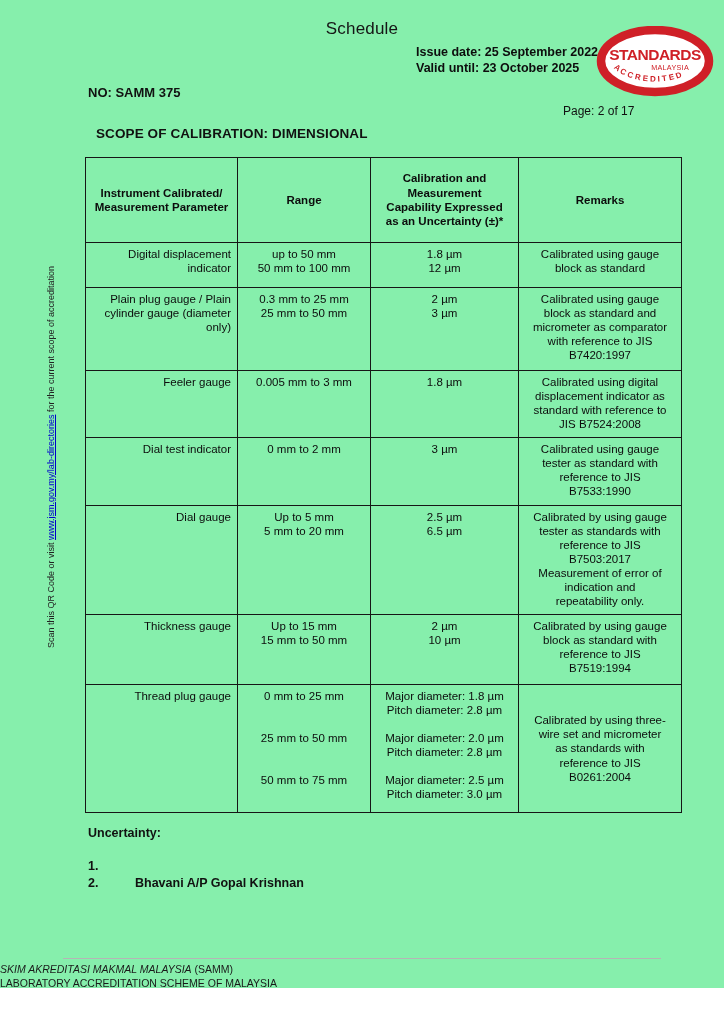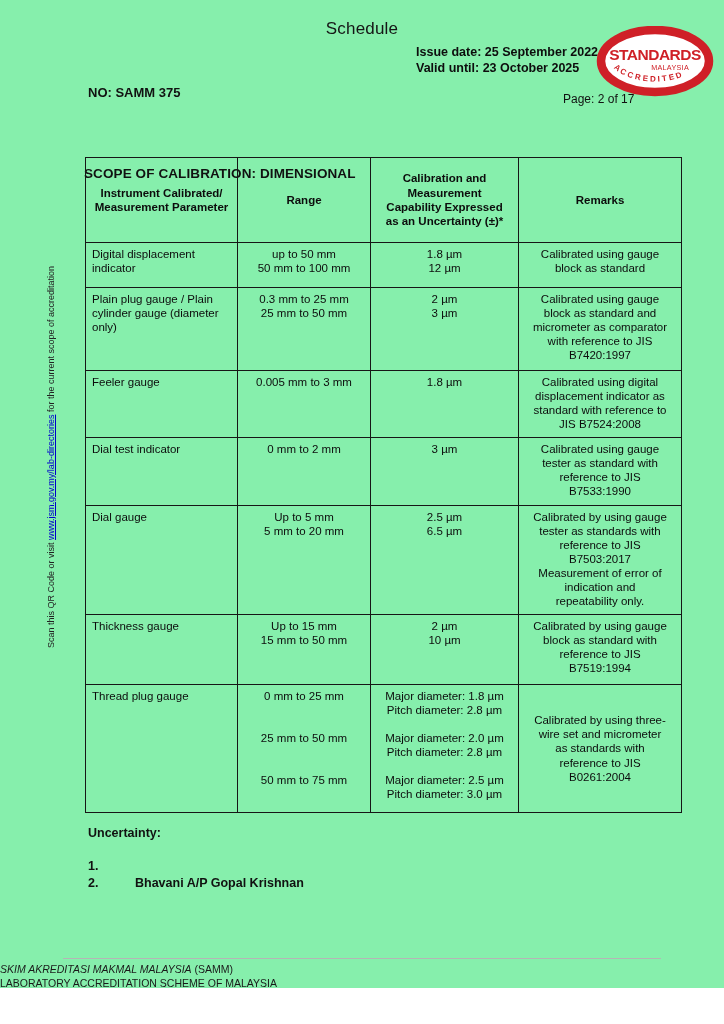--- a/index.html
+++ b/index.html
@@ -36,30 +36,29 @@
     width: 118px; height: 72px;
   }
   .doc-no {
     position: absolute;
     left: 88px; top: 85px;
     font-size: 13px;
     font-weight: bold;
   }
   .page-indicator {
     position: absolute;
-    left: 563px; top: 92px;
+    left: 563px; top: 104px;
     font-size: 12px;
   }
   .scope-heading {
     position: absolute;
-    left: 84px; top: 126px;
+    left: 96px; top: 126px;
     font-size: 13.5px;
     font-weight: bold;
     letter-spacing: 0.1px;
-    margin-top: 40px;
   }
   .side-note {
     position: absolute;
     left: -167px; top: 450px;
     width: 440px; height: 14px;
     transform: rotate(-90deg);
     text-align: center;
     font-size: 9px;
     color: #222;
     white-space: nowrap;
@@ -88,21 +87,21 @@
   .cal-table th {
     font-weight: bold;
     vertical-align: middle;
     font-size: 11.5px;
     line-height: 1.25;
   }
   .cal-table col.c1 { width: 152px; }
   .cal-table col.c2 { width: 133px; }
   .cal-table col.c3 { width: 148px; }
   .cal-table col.c4 { width: 163px; }
-  .cal-table td.instr { text-align: left; }
+  .cal-table td.instr { text-align: right; }
   .cal-table td.ctr { text-align: center; }
   .cal-table td.mid { vertical-align: middle; }
   .signatories {
     position: absolute;
     left: 88px; top: 826px;
     font-size: 12.5px;
     font-weight: bold;
   }
   .signatories .heading { margin-bottom: 18px; }
   .sig-row { display: flex; line-height: 1.35; }

